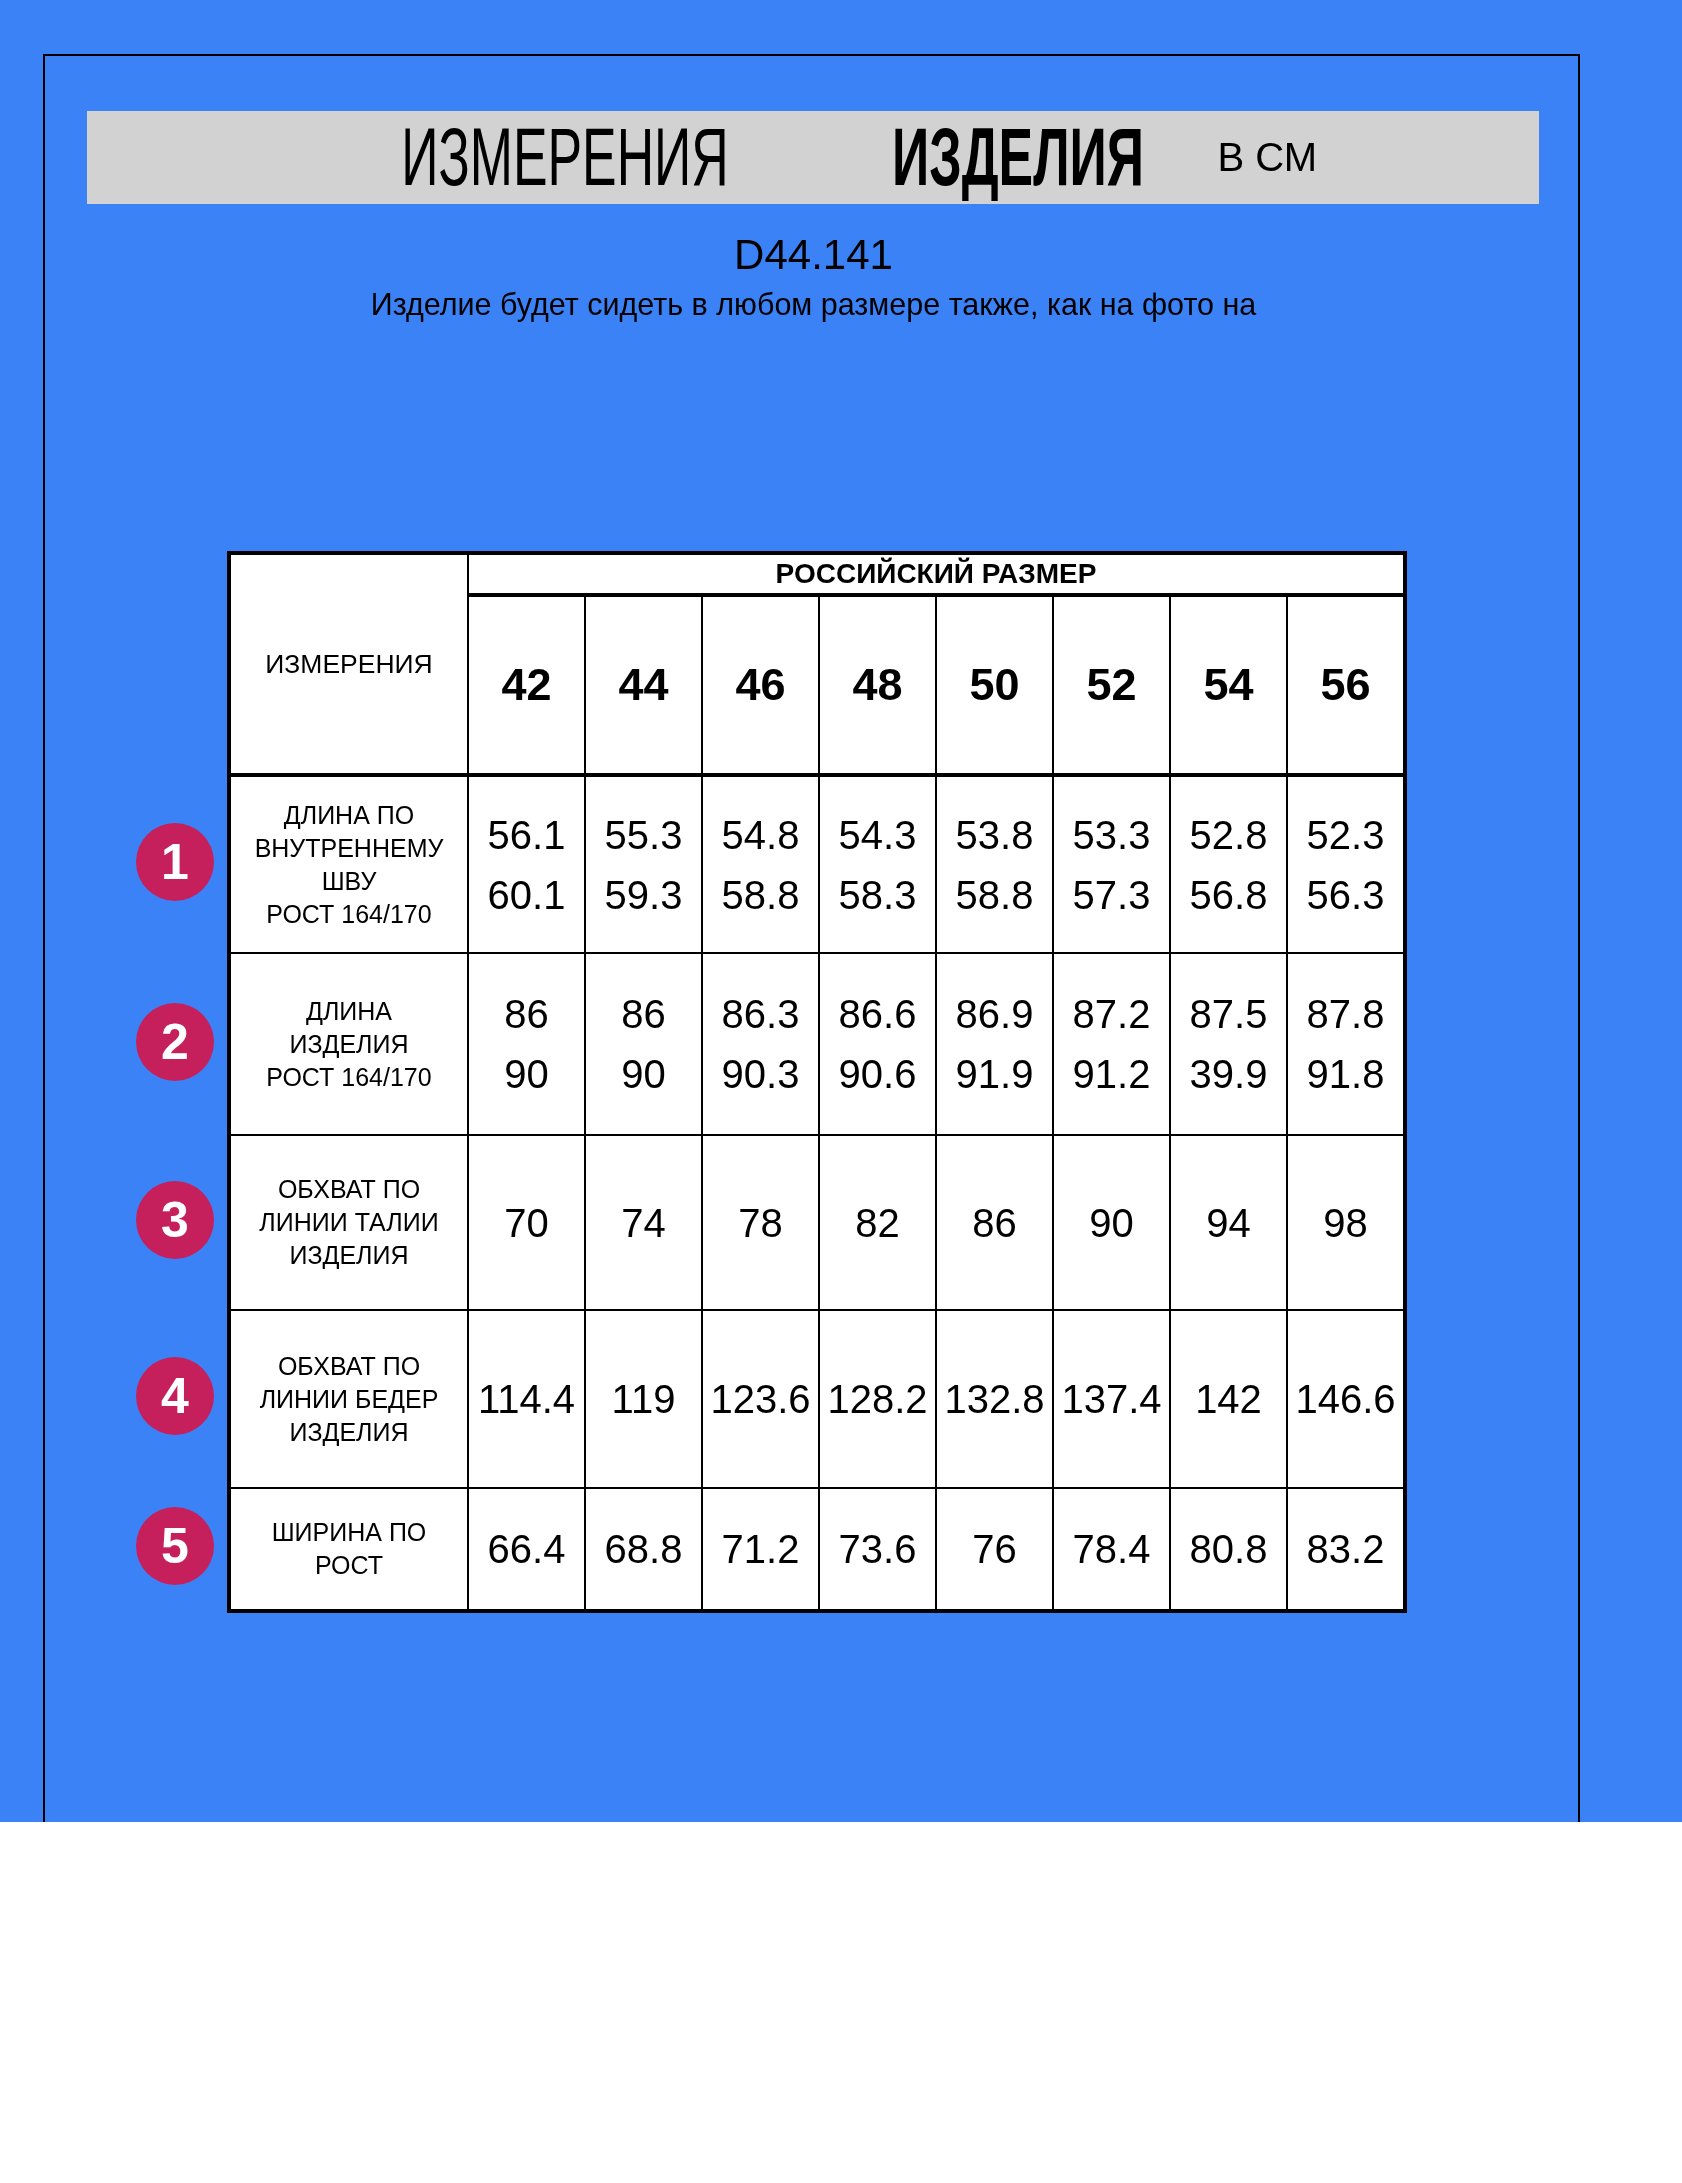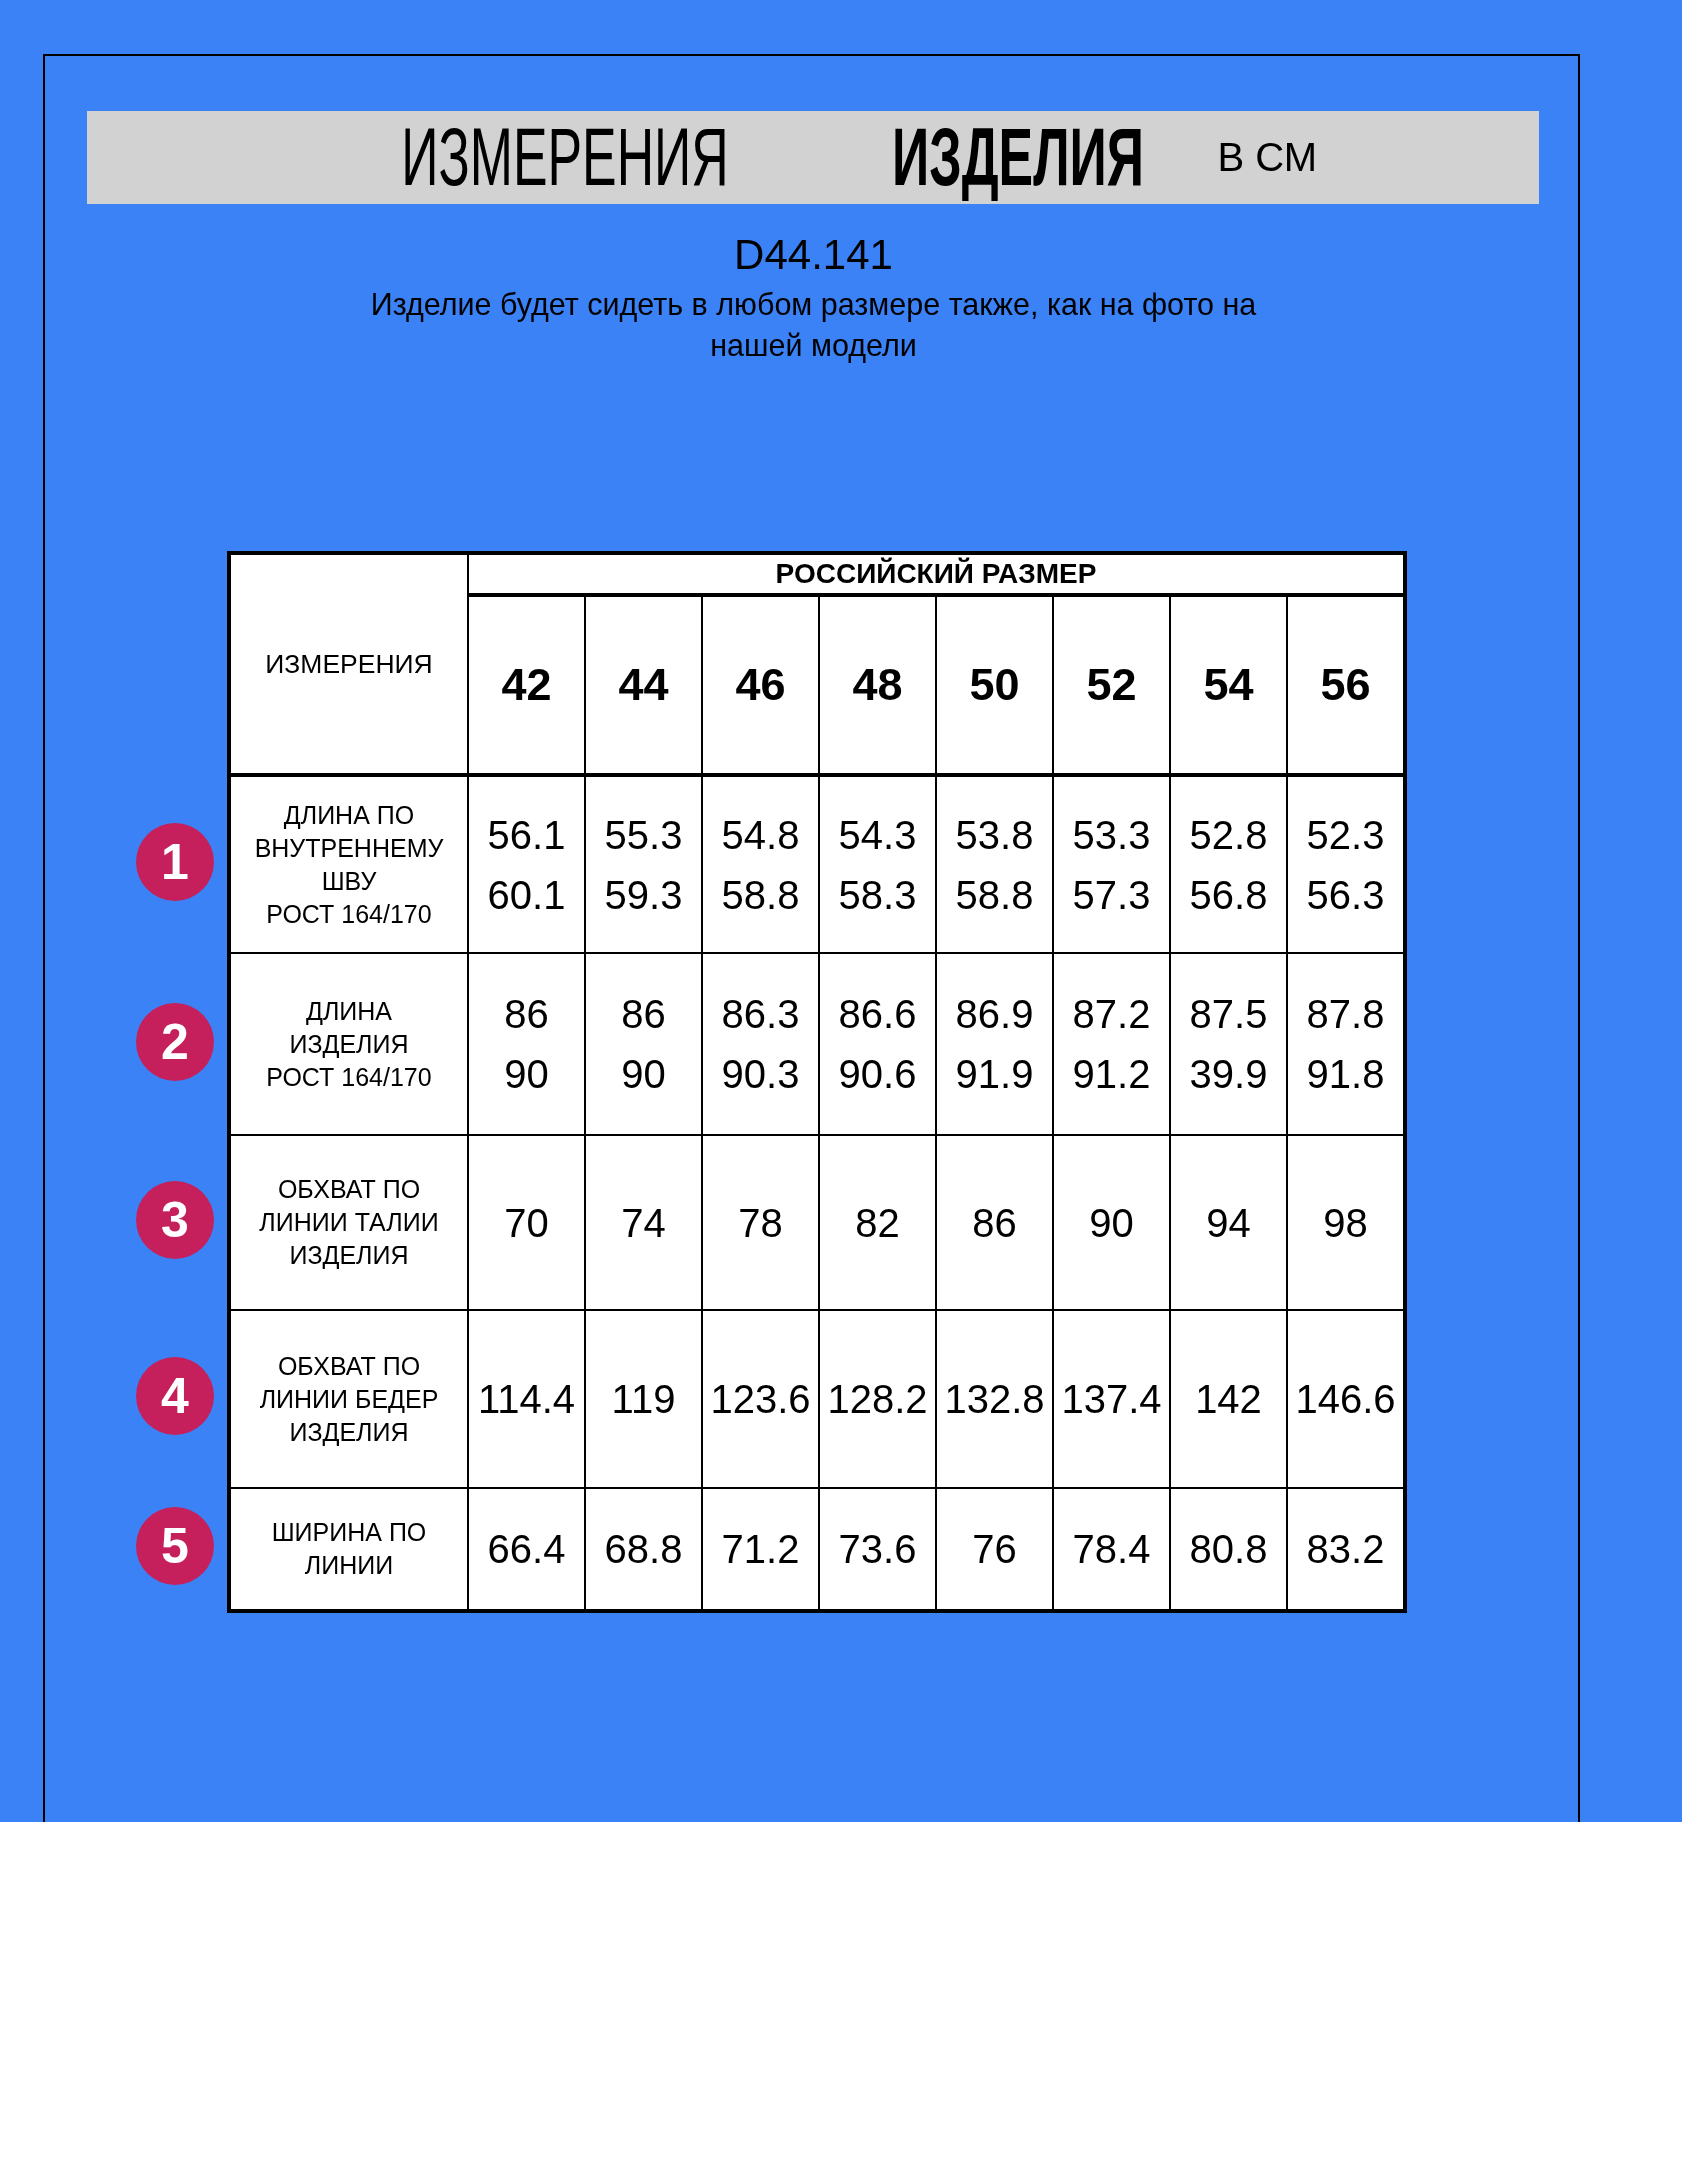--- a/index.html
+++ b/index.html
@@ -50,21 +50,20 @@
   <div class="title-band" id="title-band" style="background: rgb(210, 210, 210);">
     <span class="title-word1">ИЗМЕРЕНИЯ</span>
     <span class="title-word2">ИЗДЕЛИЯ</span>
     <span class="title-unit">В СМ</span>
   </div>
 
   <div class="product-code">D44.141</div>
 
   <div class="intro">
     <div>Изделие будет сидеть в любом размере также, как на фото на</div>
-    <div>нашей модели</div>
   </div>
 
   <div class="table-area" id="table-area" style="position:absolute;">
     <table class="meas-table" id="meas-table">
       <thead>
         <tr>
           <th class="corner" rowspan="2">ИЗМЕРЕНИЯ</th>
           <th class="group" colspan="8">РОССИЙСКИЙ РАЗМЕР</th>
         </tr>
         <tr class="size-row" id="size-row">
@@ -216,21 +215,21 @@
             <td class="value">
               <div>142</div>
             </td>
             <td class="value">
               <div>146.6</div>
             </td>
           </tr>
           <tr>
             <td class="label">
               <div>ШИРИНА ПО</div>
-              <div>ЛИНИИ</div>
+              <div>РОСТ</div>
             </td>
             <td class="value">
               <div>66.4</div>
             </td>
             <td class="value">
               <div>68.8</div>
             </td>
             <td class="value">
               <div>71.2</div>
             </td>

